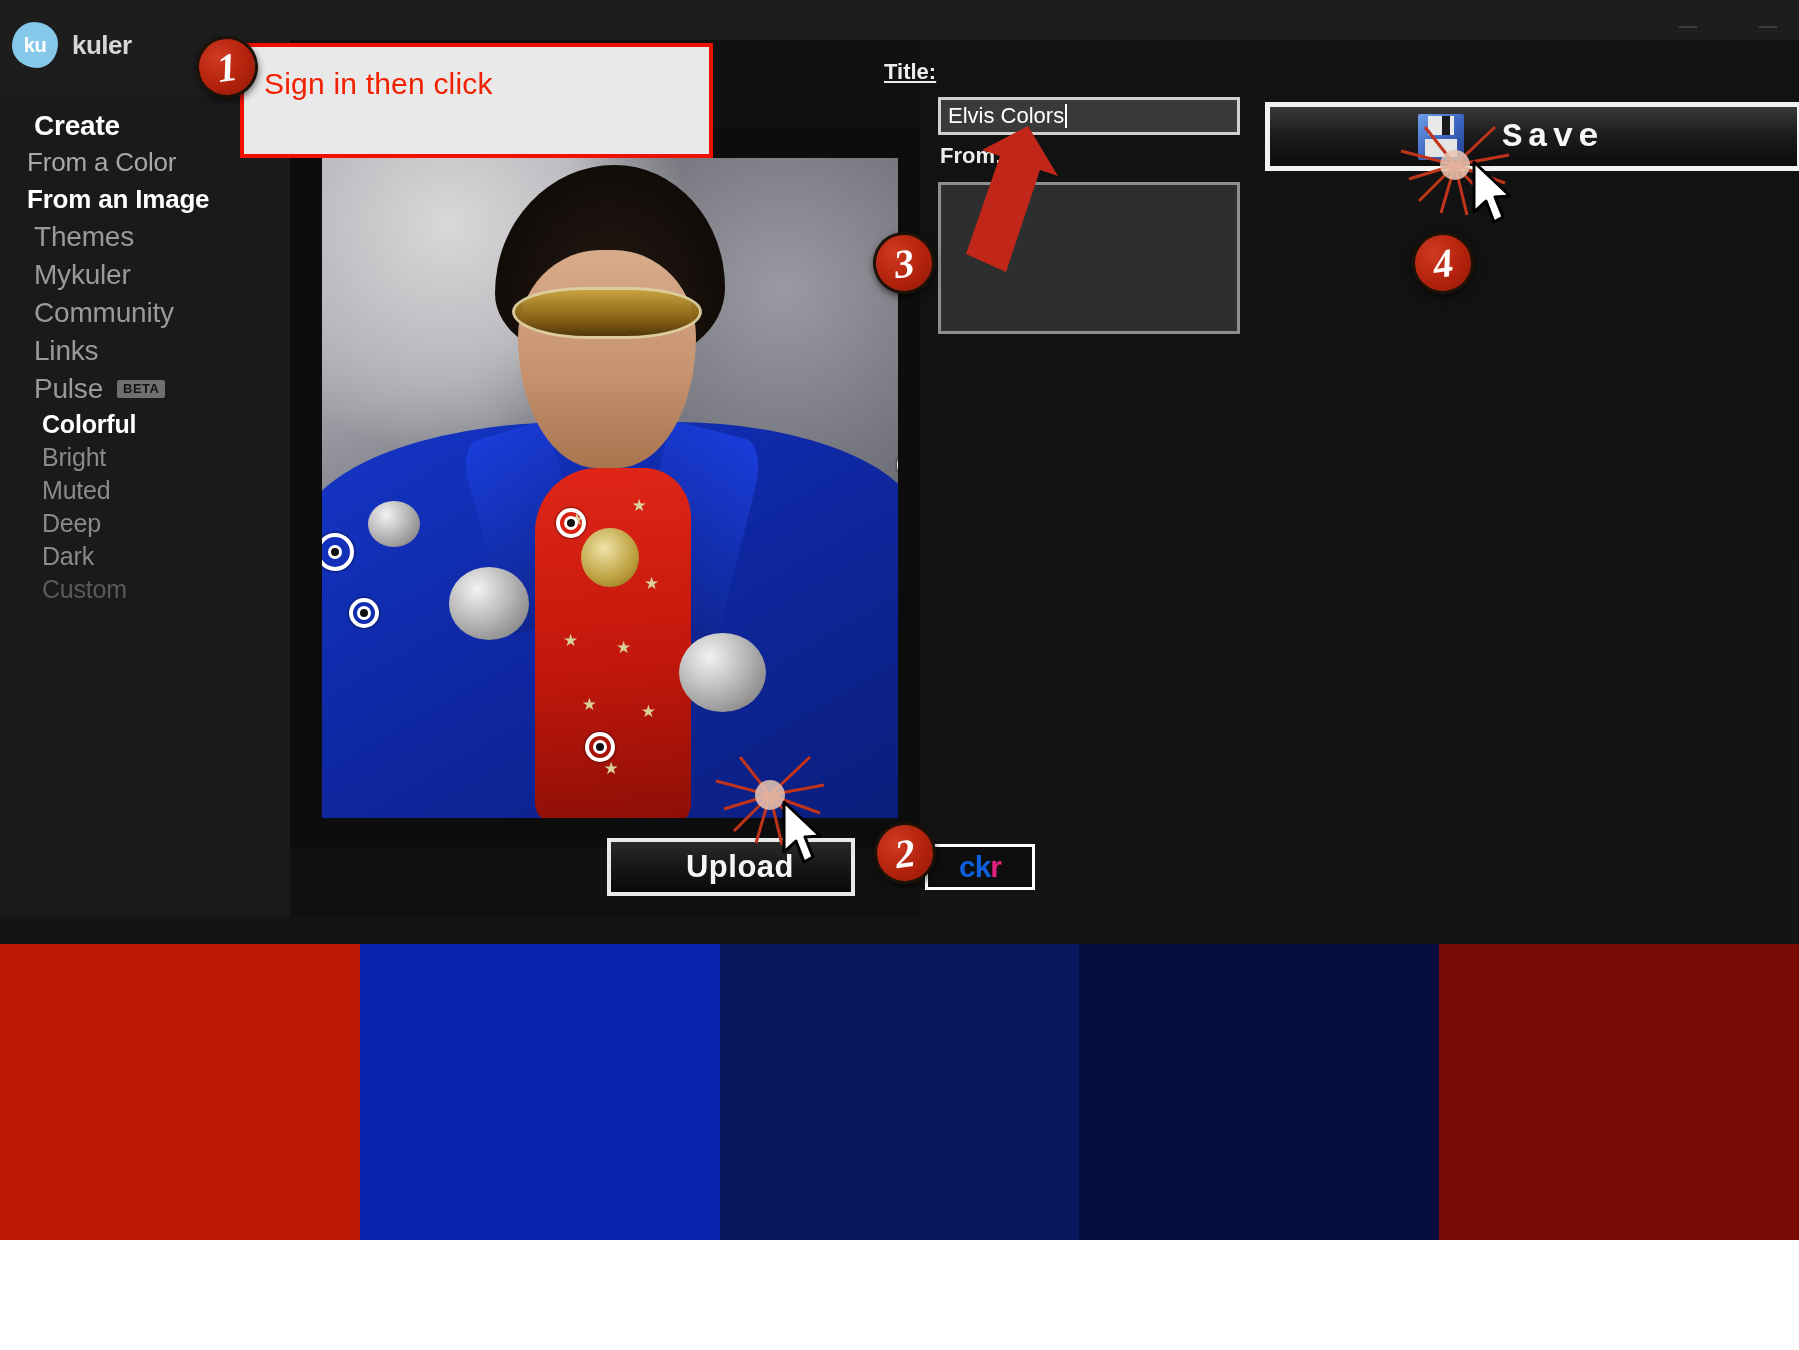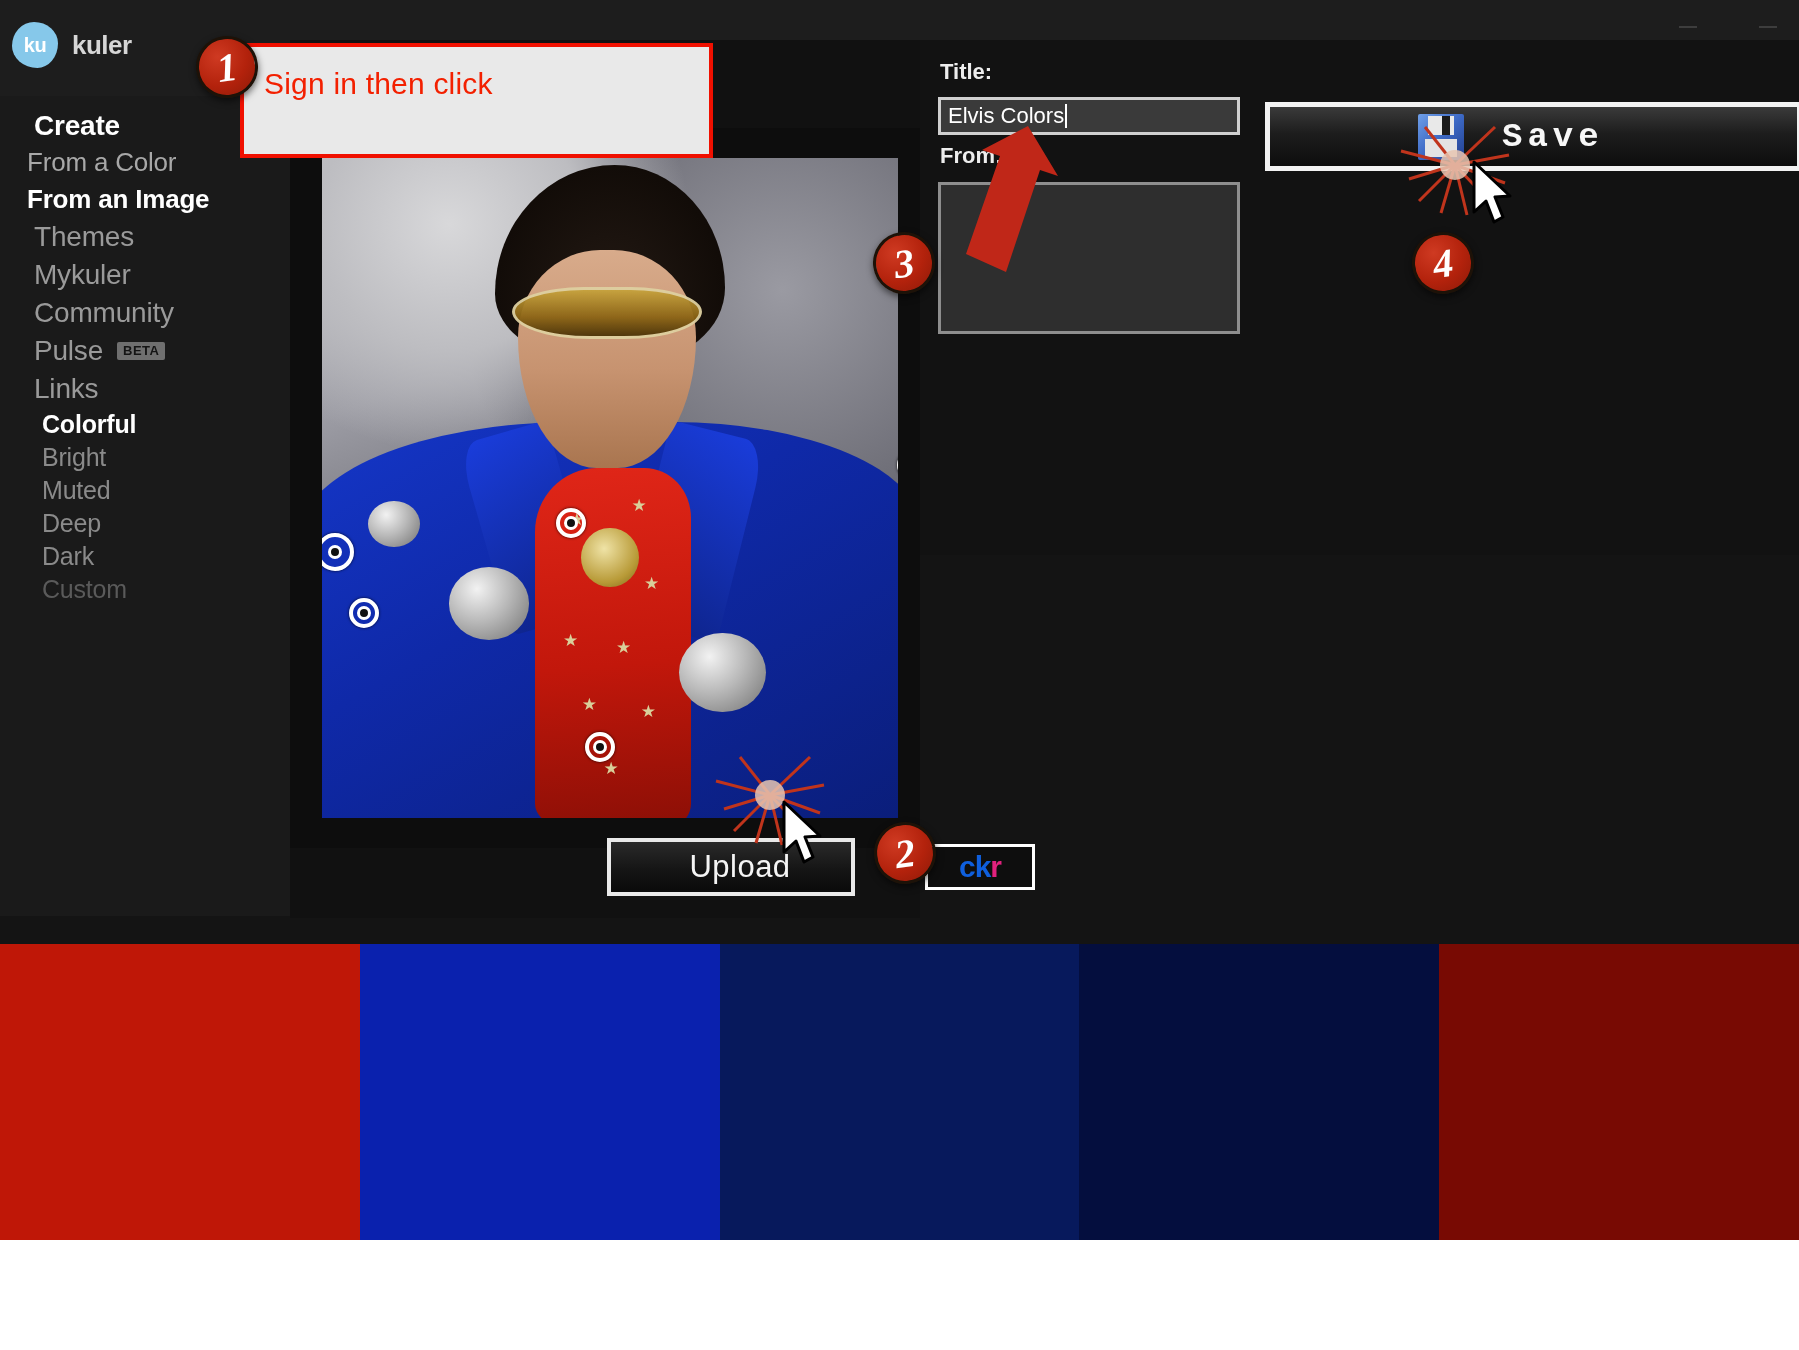--- a/index.html
+++ b/index.html
@@ -200,21 +200,21 @@
     background: linear-gradient(180deg, #2a2a2a 0%, #151515 55%, #0a0a0a 100%);
     border: 4px solid #e9e9e9;
     display: flex; align-items: center; justify-content: center; gap: 18px;
     cursor: pointer;
   }
   .up-arrow {
     width: 0; height: 0;
     position: relative;
   }
   .btn-upload-label {
-    color: #f5f5f5; font-size: 31px; font-weight: normal;
+    color: #f5f5f5; font-size: 31px; font-weight: bold;
     letter-spacing: 0.5px;
   }
   .flickr-box {
     position: absolute; left: 318px; top: 6px;
     width: 110px; height: 46px;
     border: 3px solid #ffffff;
     background: #0e0e0e;
     display: flex; align-items: center; justify-content: center;
     overflow: hidden;
     cursor: pointer;
@@ -226,21 +226,21 @@
   
   .right-panel {
     position: absolute; left: 920px; top: 40px;
     width: 879px; height: 515px;
     background: #121212;
   }
   .field-label {
     position: absolute;
     color: #ededed; font-size: 22px; font-weight: bold;
   }
-  .lbl-title { left: 940px; top: 59px; }
+  .lbl-title { left: 884px; top: 59px; text-decoration: underline; }
   .lbl-tags  { left: 940px; top: 143px; }
   .title-input {
     position: absolute; left: 938px; top: 97px;
     width: 302px; height: 38px;
     background: #3a3a3a;
     border: 3px solid #d0d0d0;
     color: #ffffff; font-size: 22px;
     padding: 0 7px;
     font-family: "Liberation Sans", sans-serif;
     display: flex; align-items: center;
@@ -370,25 +370,25 @@
       <div class="nav-item">
         <span>Themes</span>
       </div>
       <div class="nav-item">
         <span>Mykuler</span>
       </div>
       <div class="nav-item">
         <span>Community</span>
       </div>
       <div class="nav-item">
+        <span>Links</span>
+      </div>
+      <div class="nav-item">
         <span>Pulse</span>
         <span class="beta-badge">BETA</span>
-      </div>
-      <div class="nav-item">
-        <span>Links</span>
       </div>
 
       <div class="mood-item active">Colorful</div>
       <div class="mood-item">Bright</div>
       <div class="mood-item">Muted</div>
       <div class="mood-item">Deep</div>
       <div class="mood-item">Dark</div>
       <div class="mood-item dim">Custom</div>
     </div>
 

